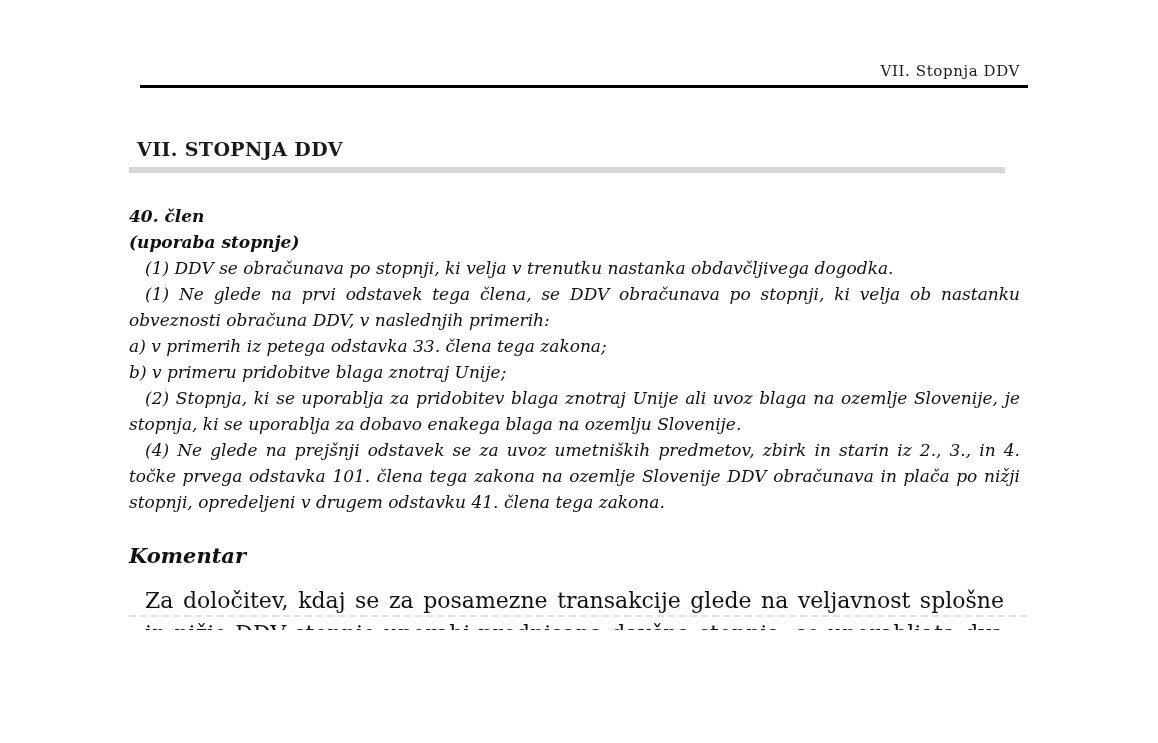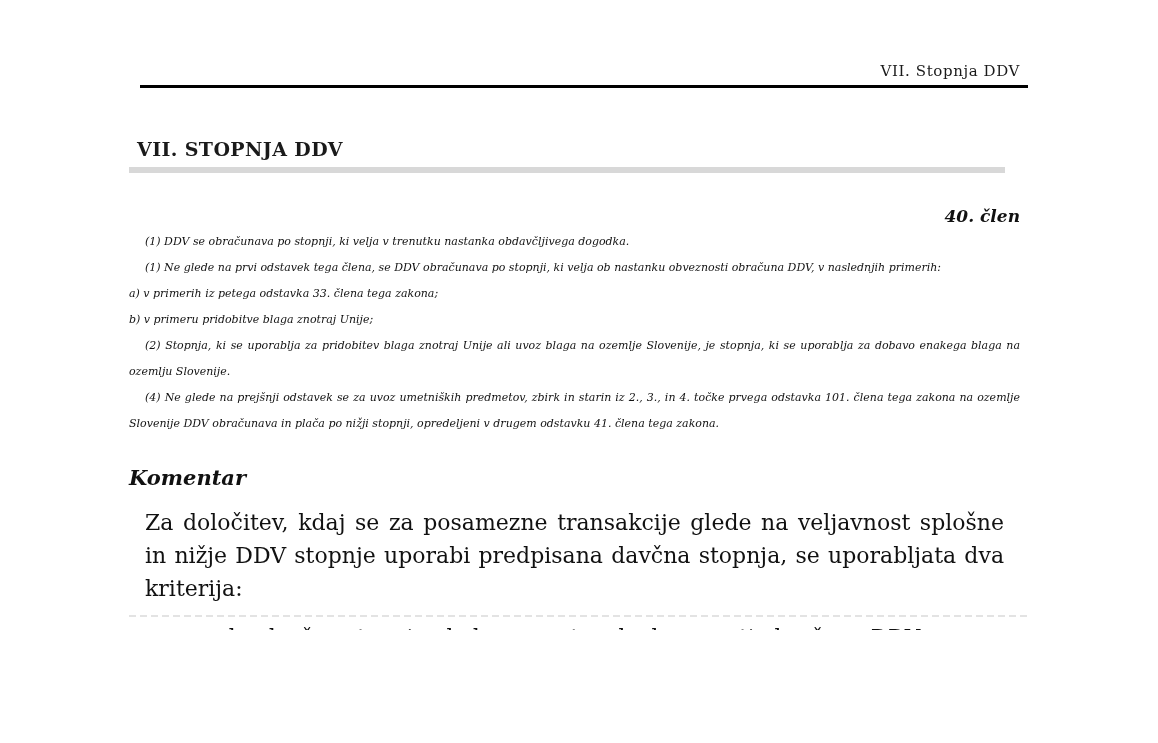--- a/index.html
+++ b/index.html
@@ -41,28 +41,28 @@
   .heading-rule {
     width:876px; height:6px;
     margin-top:7px;
     background:#d8d8d8;
   }
 
   
   .article { margin-top:30px; font-style:italic; }
   .atitle {
     margin:0;
-    text-align:right;
+    text-align:left;
     font-weight:bold;
     font-size:17px;
     line-height:26px;
   }
   .q {
     margin:0;
-    font-size:11px;
+    font-size:17px;
     line-height:26px;
     text-align:justify;
   }
   .q.indent { text-indent:16px; }
   .q.point  { }
 
   
   .commentary { margin-top:28px; }
   .commentary-heading {
     margin:0 0 4px 0;
@@ -104,20 +104,21 @@
 
   <div class="running-header">VII. Stopnja DDV</div>
 
   <div class="content">
 
     <h1 class="section-title">VII. STOPNJA DDV</h1>
     <div class="heading-rule"></div>
 
     <section class="article">
       <p class="atitle">40. člen</p>
+      <p class="atitle">(uporaba stopnje)</p>
 
       <p class="q indent">(1) DDV se obračunava po stopnji, ki velja v trenutku nastanka obdavčljivega dogodka.</p>
       <p class="q indent">(1) Ne glede na prvi odstavek tega člena, se DDV obračunava po stopnji, ki velja ob nastanku obveznosti obračuna DDV, v naslednjih primerih:</p>
       <p class="q point">a) v primerih iz petega odstavka 33. člena tega zakona;</p>
       <p class="q point">b) v primeru pridobitve blaga znotraj Unije;</p>
       <p class="q indent">(2) Stopnja, ki se uporablja za pridobitev blaga znotraj Unije ali uvoz blaga na ozemlje Slovenije, je stopnja, ki se uporablja za dobavo enakega blaga na ozemlju Slovenije.</p>
       <p class="q indent">(4) Ne glede na prejšnji odstavek se za uvoz umetniških predmetov, zbirk in starin iz 2., 3., in 4. točke prvega odstavka 101. člena tega zakona na ozemlje Slovenije DDV obračunava in plača po nižji stopnji, opredeljeni v drugem odstavku 41. člena tega zakona.</p>
     </section>
 
     <section class="commentary">

